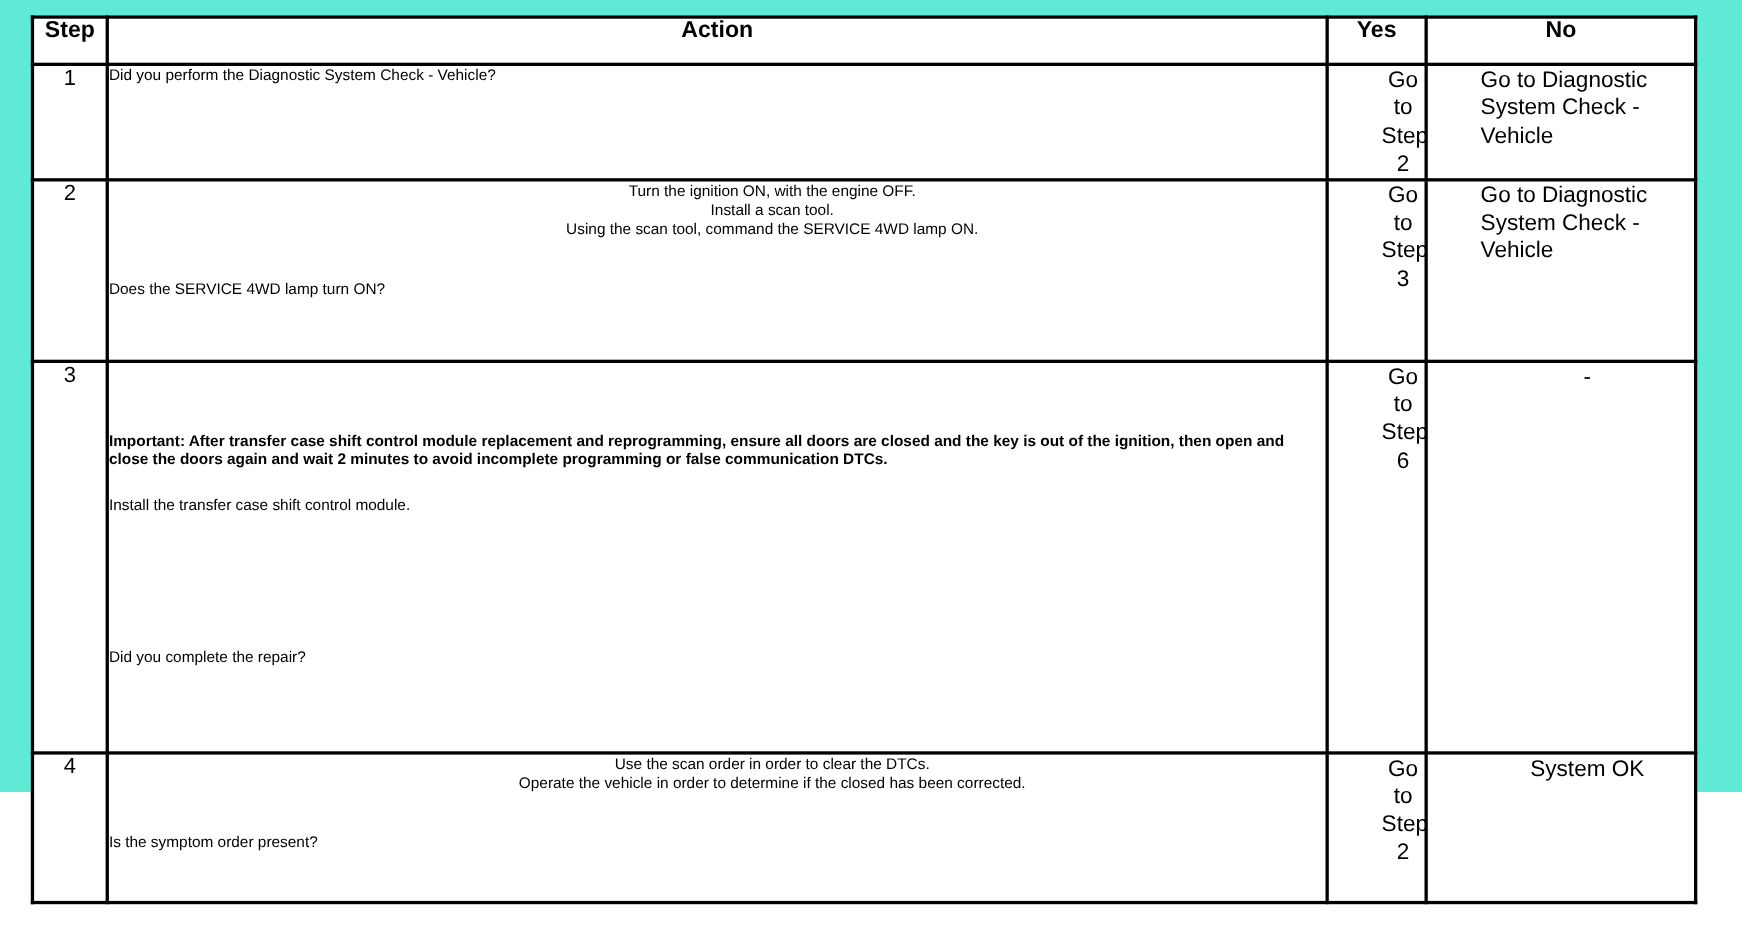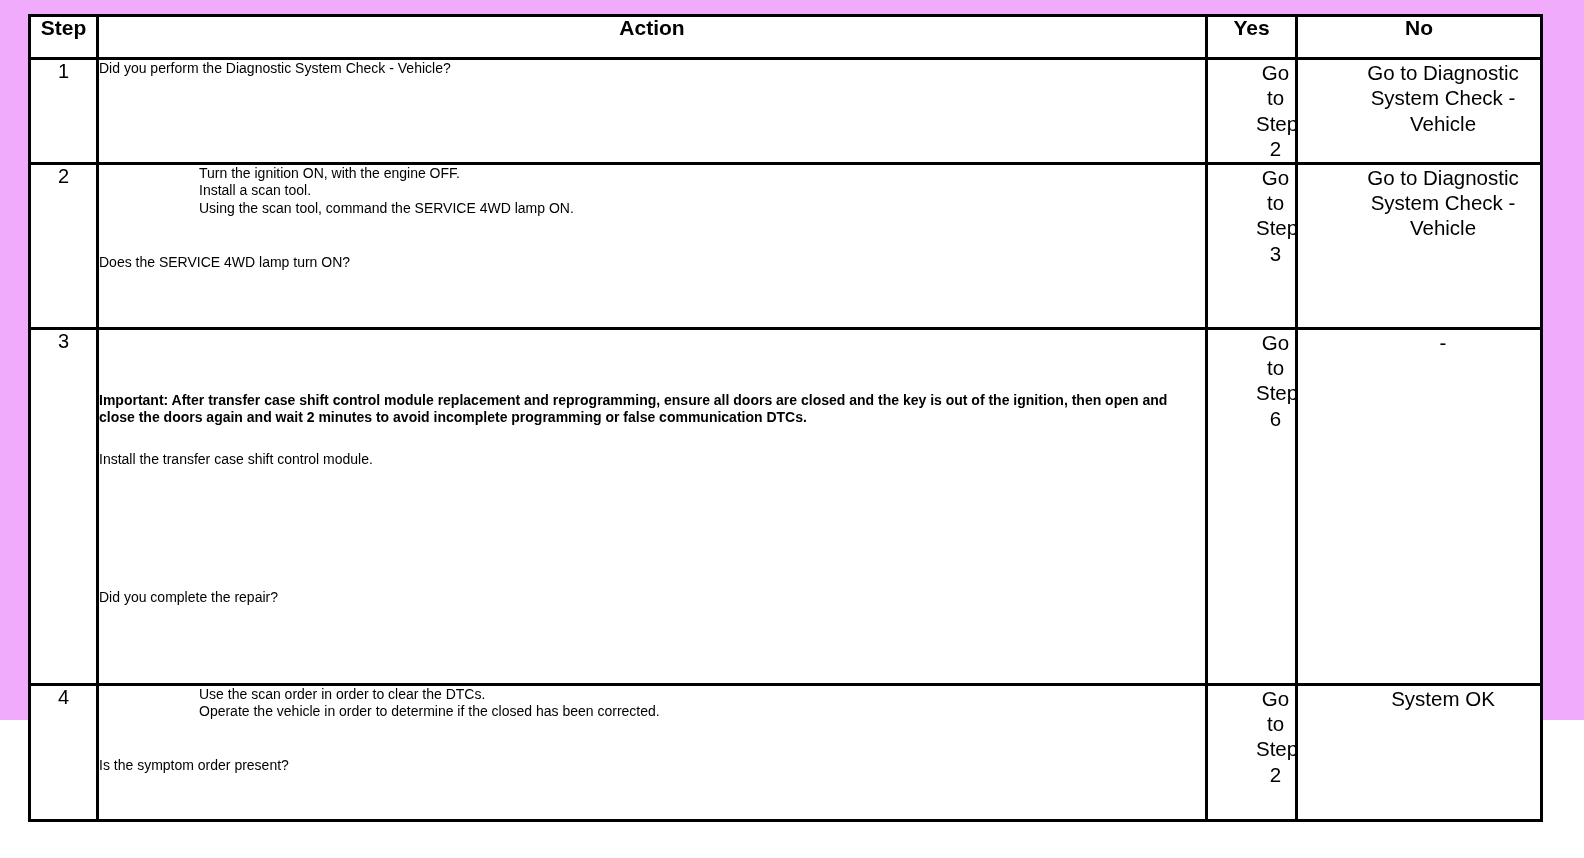--- a/index.html
+++ b/index.html
@@ -13,21 +13,21 @@
     height: 858px;
     font-family: "Liberation Sans", sans-serif;
     color: #000000;
     overflow: hidden;
   }
 
   .sheet {
     position: relative;
     width: 1584px;
     height: 720px;
-    background: #f0abfc;
+    background: #5eead4;
   }
 
   table.diag {
     position: absolute;
     left: 28px;
     top: 14px;
     width: 1512px;
     border-collapse: collapse;
     table-layout: fixed;
     background: #ffffff;
@@ -72,38 +72,39 @@
     vertical-align: top;
     padding: 4px 6px 4px 6px;
     font-size: 14px;
     line-height: 1.26;
   }
   .act-line {
     white-space: pre-wrap;
   }
   .act-indent {
     padding-left: 100px;
+    text-align: center;
   }
   .act-bold {
     font-weight: bold;
   }
   .act-gap-md { height: 24px; }
   .act-gap-lg { height: 120px; }
   .act-gap-xl { height: 36px; }
 
   
   td.yn-cell {
     font-size: 20.5px;
     line-height: 1.24;
     padding: 4px 6px 4px 6px;
   }
   td.yn-bottom { vertical-align: bottom; }
   td.yn-middle { vertical-align: middle; }
   td.yes-cell  { text-align: center; }
-  td.no-cell   { text-align: center; }
+  td.no-cell   { text-align: left; }
   td.no-center { text-align: center; }
 
   .yn-line { white-space: pre-wrap; padding-left: 48px; }
 
   
   tr.r1 td { height: 98px; }
   tr.r2 td { height: 162px; }
   tr.r3 td { height: 353px; }
   tr.r4 td { height: 133px; }
 </style>

